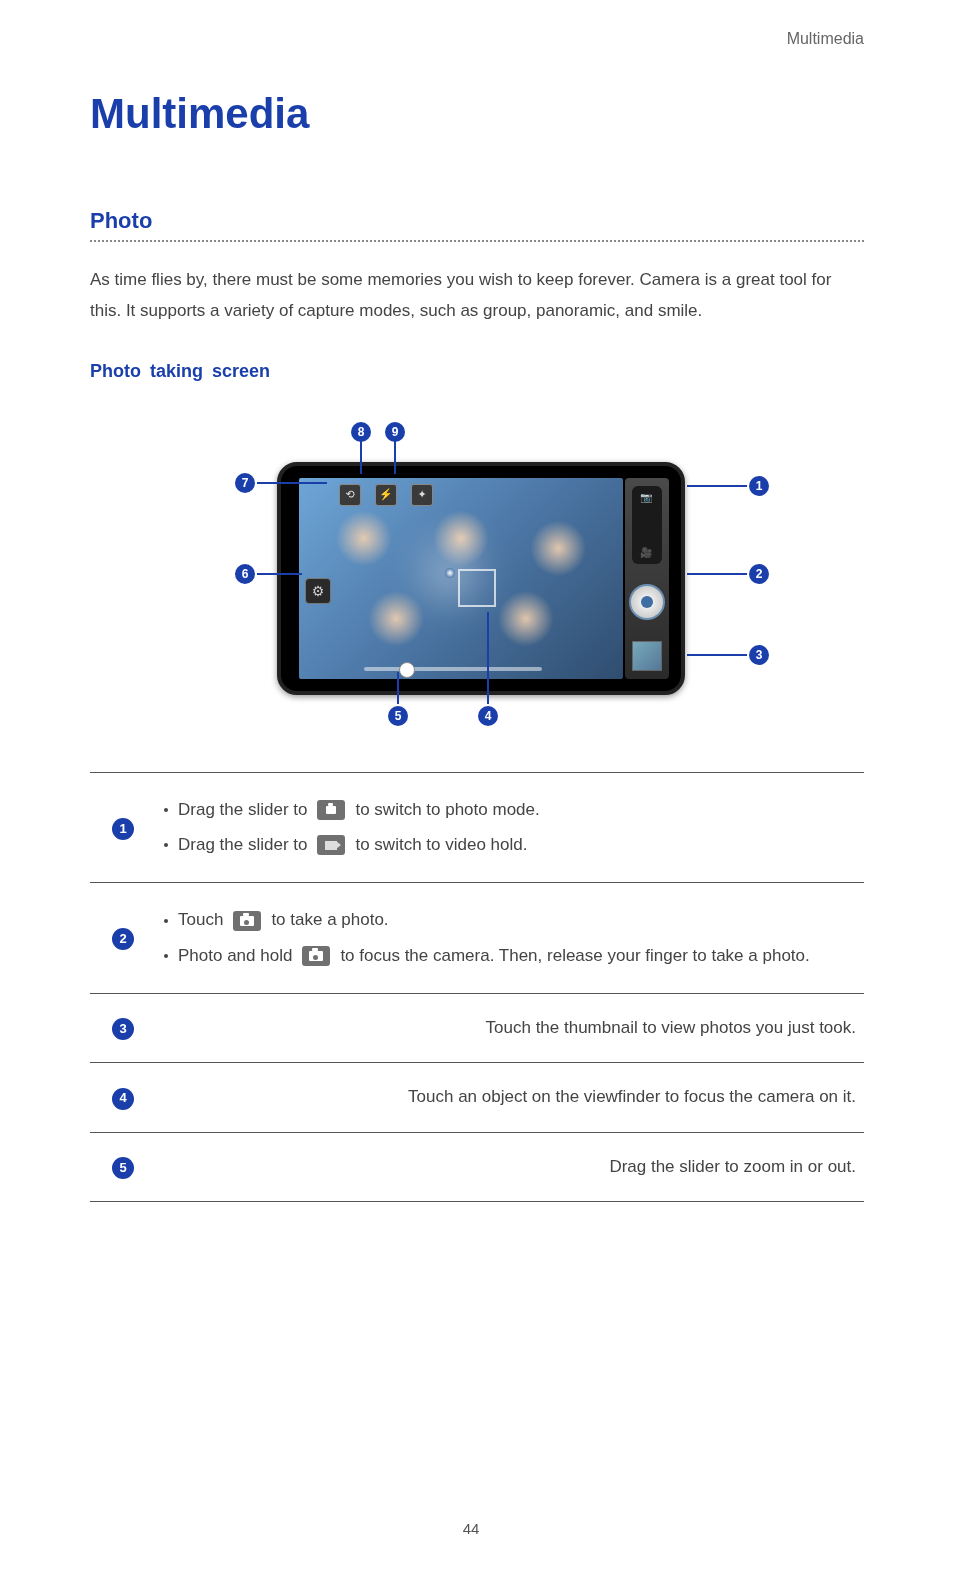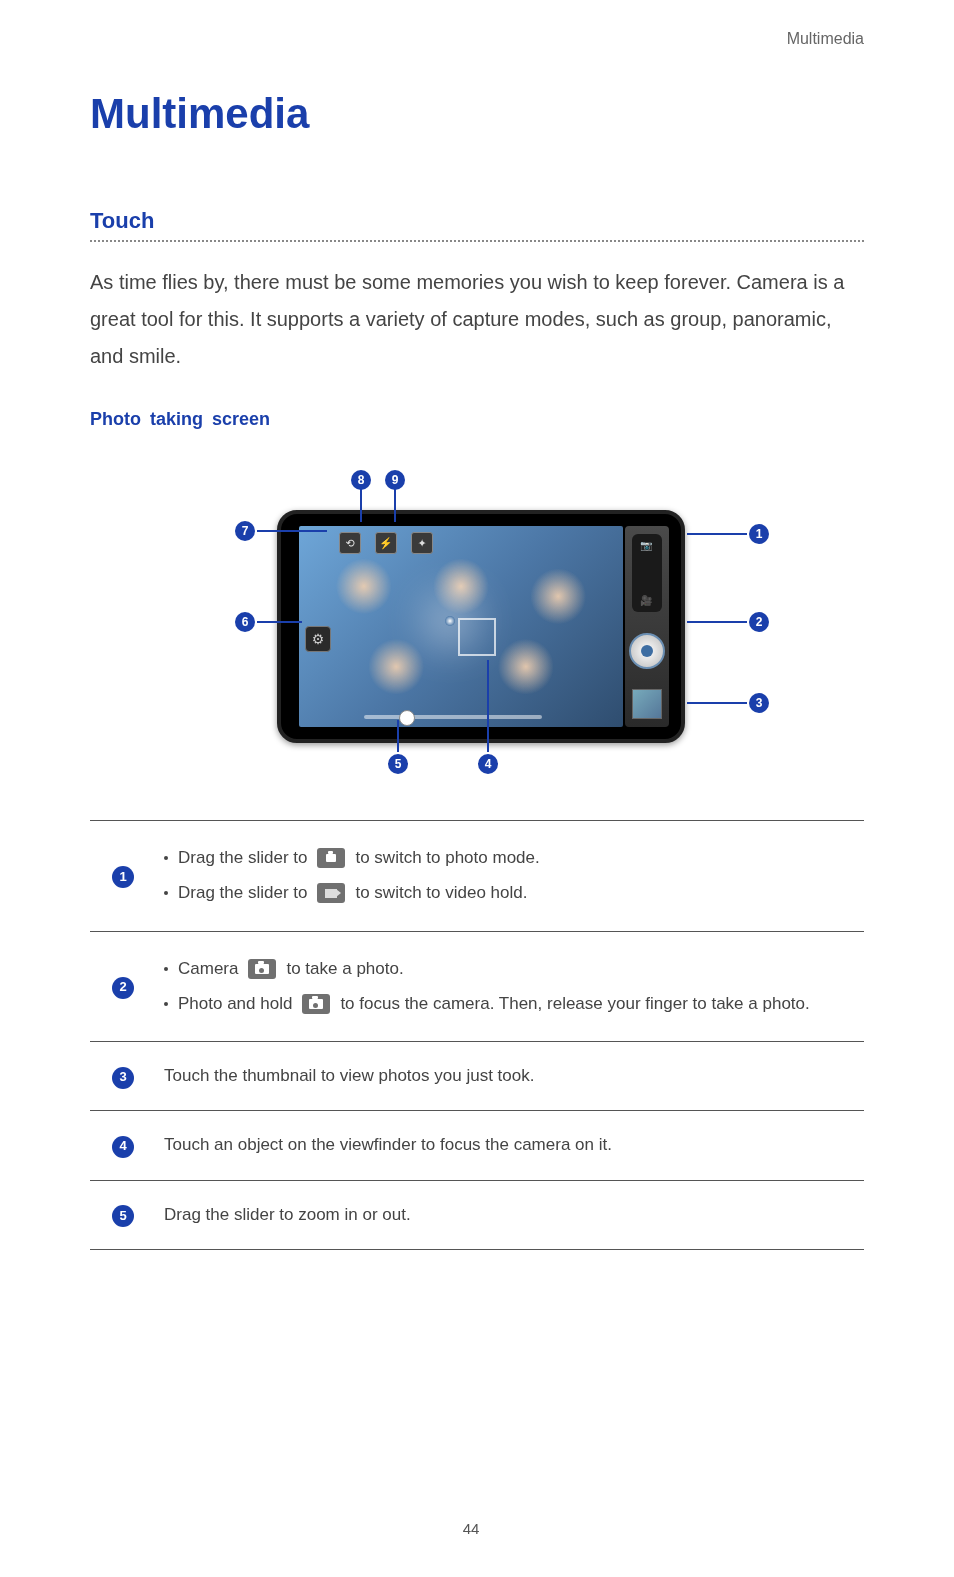--- a/index.html
+++ b/index.html
@@ -33,21 +33,21 @@
     font-weight: 700;
     color: #1a3fab;
     margin: 0 0 6px 0;
   }
   .dotted {
     border: none;
     border-top: 2px dotted #888;
     margin: 0 0 22px 0;
   }
   .body-text {
-    font-size: 20px;
+    font-size: 17px;
     line-height: 1.85;
     color: #444;
     margin-bottom: 34px;
   }
   .sub-title {
     font-size: 18px;
     font-weight: 700;
     color: #1a3fab;
     margin-bottom: 40px;
     word-spacing: 4px;
@@ -206,37 +206,37 @@
   .chip.shutter-chip { background:#707070; }
   .chip.shutter-chip::before {
     content:""; position:absolute; top:2px; left:10px; width:6px; height:3px; background:#fff; border-radius:1px;
   }
   .chip.shutter-chip::after {
     content:""; width:14px; height:10px; background:#fff; border-radius:1px; display:block;
   }
   .chip.shutter-chip .dot {
     position:absolute; width:5px; height:5px; border-radius:50%; background:#707070; left:11px; top:9px;
   }
-  .indent { padding-left: 18px; }
+  .indent { padding-left: 18px; text-align: right; }
 
   .footer-page {
     position:absolute; bottom:40px; left:0; right:12px; text-align:center;
     font-size:15px; color:#555;
   }
 </style>
 </head>
 <body>
 
 <div class="page">
 
   <div class="topright">Multimedia</div>
 
   <h1 class="chapter-title">Multimedia</h1>
 
-  <h2 class="section-title">Touch</h2>
+  <h2 class="section-title">Photo</h2>
   <hr class="dotted">
 
   <p class="body-text">As time flies by, there must be some memories you wish to keep forever. Camera is a great tool for this. It supports a variety of capture modes, such as group, panoramic, and smile.</p>
 
   <div class="sub-title">Photo taking screen</div>
 
   <div class="diagram-wrap">
 
     <div class="phone">
       <div class="viewfinder">
@@ -310,21 +310,21 @@
           <span class="chip video"></span>
           <span>to switch to video hold.</span>
         </div>
       </td>
     </tr>
     <tr>
       <td class="numcell"><span class="bubble">2</span></td>
       <td>
         <div class="bullet-line">
           <span class="bullet-dot"></span>
-          <span>Camera</span>
+          <span>Touch</span>
           <span class="chip shutter-chip">
                 <span class="dot"></span>
               </span>
           <span>to take a photo.</span>
         </div>
         <div class="bullet-line">
           <span class="bullet-dot"></span>
           <span>Photo and hold</span>
           <span class="chip shutter-chip">
                 <span class="dot"></span>

